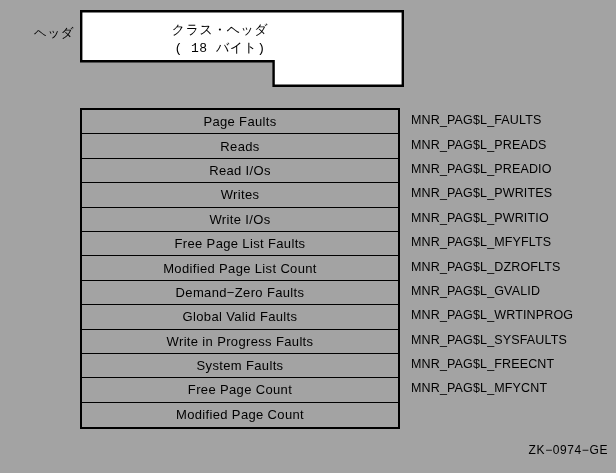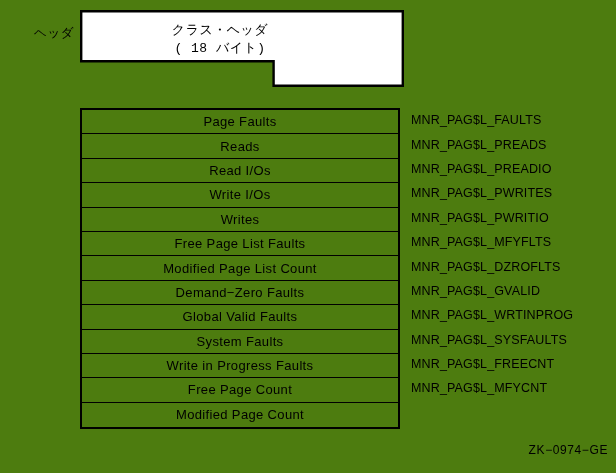--- a/index.html
+++ b/index.html
@@ -4,21 +4,21 @@
 <style>
   html, body {
     margin: 0;
     padding: 0;
     background: #ffffff;
   }
   #page {
     position: relative;
     width: 616px;
     height: 473px;
-    background: #4d7c0f;
+    background: #a3a3a3;
     font-family: "Liberation Sans", sans-serif;
     color: #000000;
     overflow: hidden;
   }
 
   
   .side-label {
     position: absolute;
     font-size: 12.5px;
     line-height: 15px;
@@ -140,42 +140,42 @@
     <div class="row">
       <span class="row-label">Page Faults</span>
     </div>
     <div class="row">
       <span class="row-label">Reads</span>
     </div>
     <div class="row">
       <span class="row-label">Read I/Os</span>
     </div>
     <div class="row">
+      <span class="row-label">Writes</span>
+    </div>
+    <div class="row">
       <span class="row-label">Write I/Os</span>
     </div>
     <div class="row">
-      <span class="row-label">Writes</span>
-    </div>
-    <div class="row">
       <span class="row-label">Free Page List Faults</span>
     </div>
     <div class="row">
       <span class="row-label">Modified Page List Count</span>
     </div>
     <div class="row">
       <span class="row-label">Demand−Zero Faults</span>
     </div>
     <div class="row">
       <span class="row-label">Global Valid Faults</span>
     </div>
     <div class="row">
+      <span class="row-label">Write in Progress Faults</span>
+    </div>
+    <div class="row">
       <span class="row-label">System Faults</span>
-    </div>
-    <div class="row">
-      <span class="row-label">Write in Progress Faults</span>
     </div>
     <div class="row">
       <span class="row-label">Free Page Count</span>
     </div>
     <div class="row">
       <span class="row-label">Modified Page Count</span>
     </div>
   </div>
 
   <div id="symbol-column">

